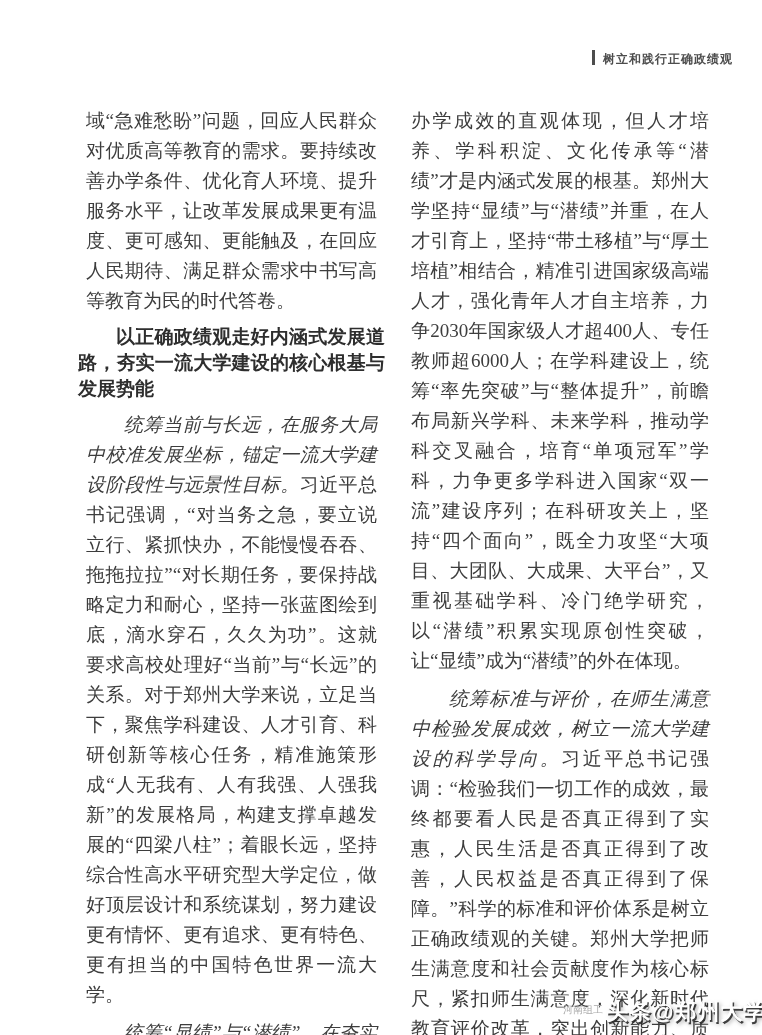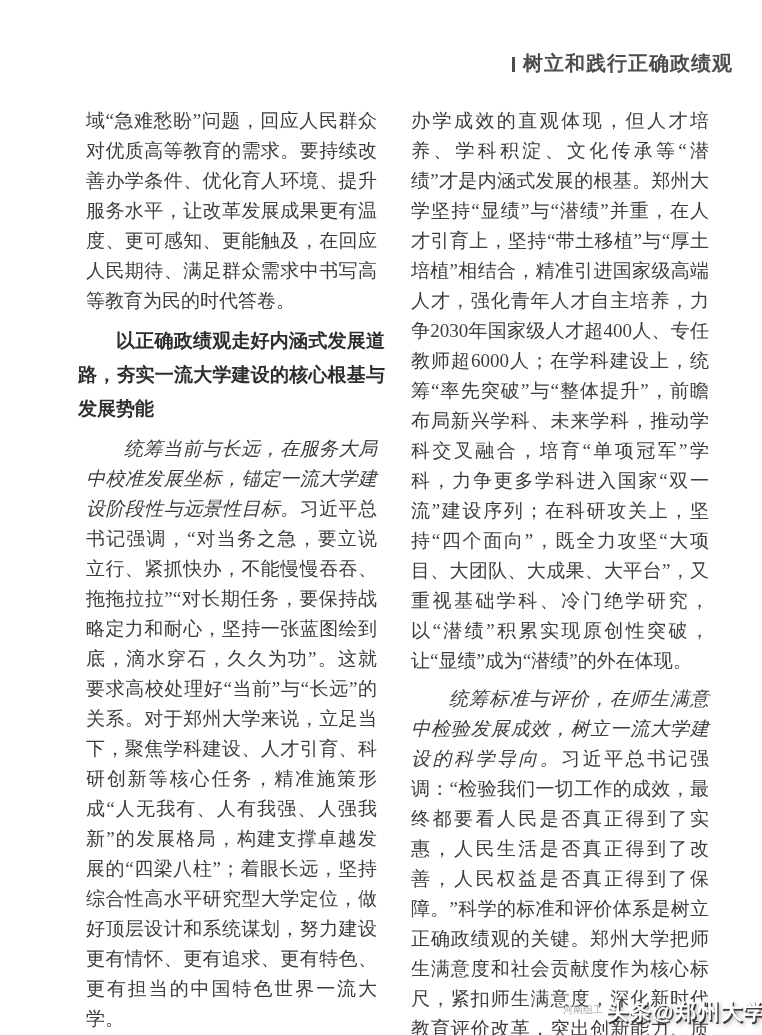--- a/index.html
+++ b/index.html
@@ -8,21 +8,21 @@
     width:762px; height:1035px;
     margin:0 auto;
     background:#ffffff;
     overflow:hidden;
     font-family:"Liberation Serif", serif;
   }
   
   .running-header {
     position:absolute; top:50px; right:29px;
     font-family:Liberation Sans, sans-serif;
-    font-weight:bold; font-size:20px; color:#4d4d4d;
+    font-weight:bold; font-size:12px; color:#4d4d4d;
     letter-spacing:1px; white-space:nowrap;
   }
   .hbar {
     display:inline-block; width:3px; height:15px;
     background:#4d4d4d; margin-right:8px; vertical-align:-2px;
   }
   
   .columns {
     position:absolute; top:98px; left:78px;
     width:639px; display:flex; gap:18px;
@@ -33,21 +33,21 @@
   .body {
     margin:8px;
     font-size:19px; line-height:30px;
     color:#3d3d3d; text-align:justify;
     text-justify:inter-ideograph;
   }
   .indent { text-indent:2em; }
   .heading {
     margin:0; text-indent:2em;
     font-family:"Liberation Sans", sans-serif;
-    font-weight:bold; font-size:19px; line-height:34px;
+    font-weight:bold; font-size:19px; line-height:26px;
     color:#2e2e2e; text-align:justify;
   }
   .kai { font-style:italic; }
   
   .source-prefix {
     position:absolute; left:563px; top:1003px;
     font-family:Liberation Sans, sans-serif;
     font-size:10px; color:#a9a9a9; z-index:1; white-space:nowrap;
   }
   .source-digit {

